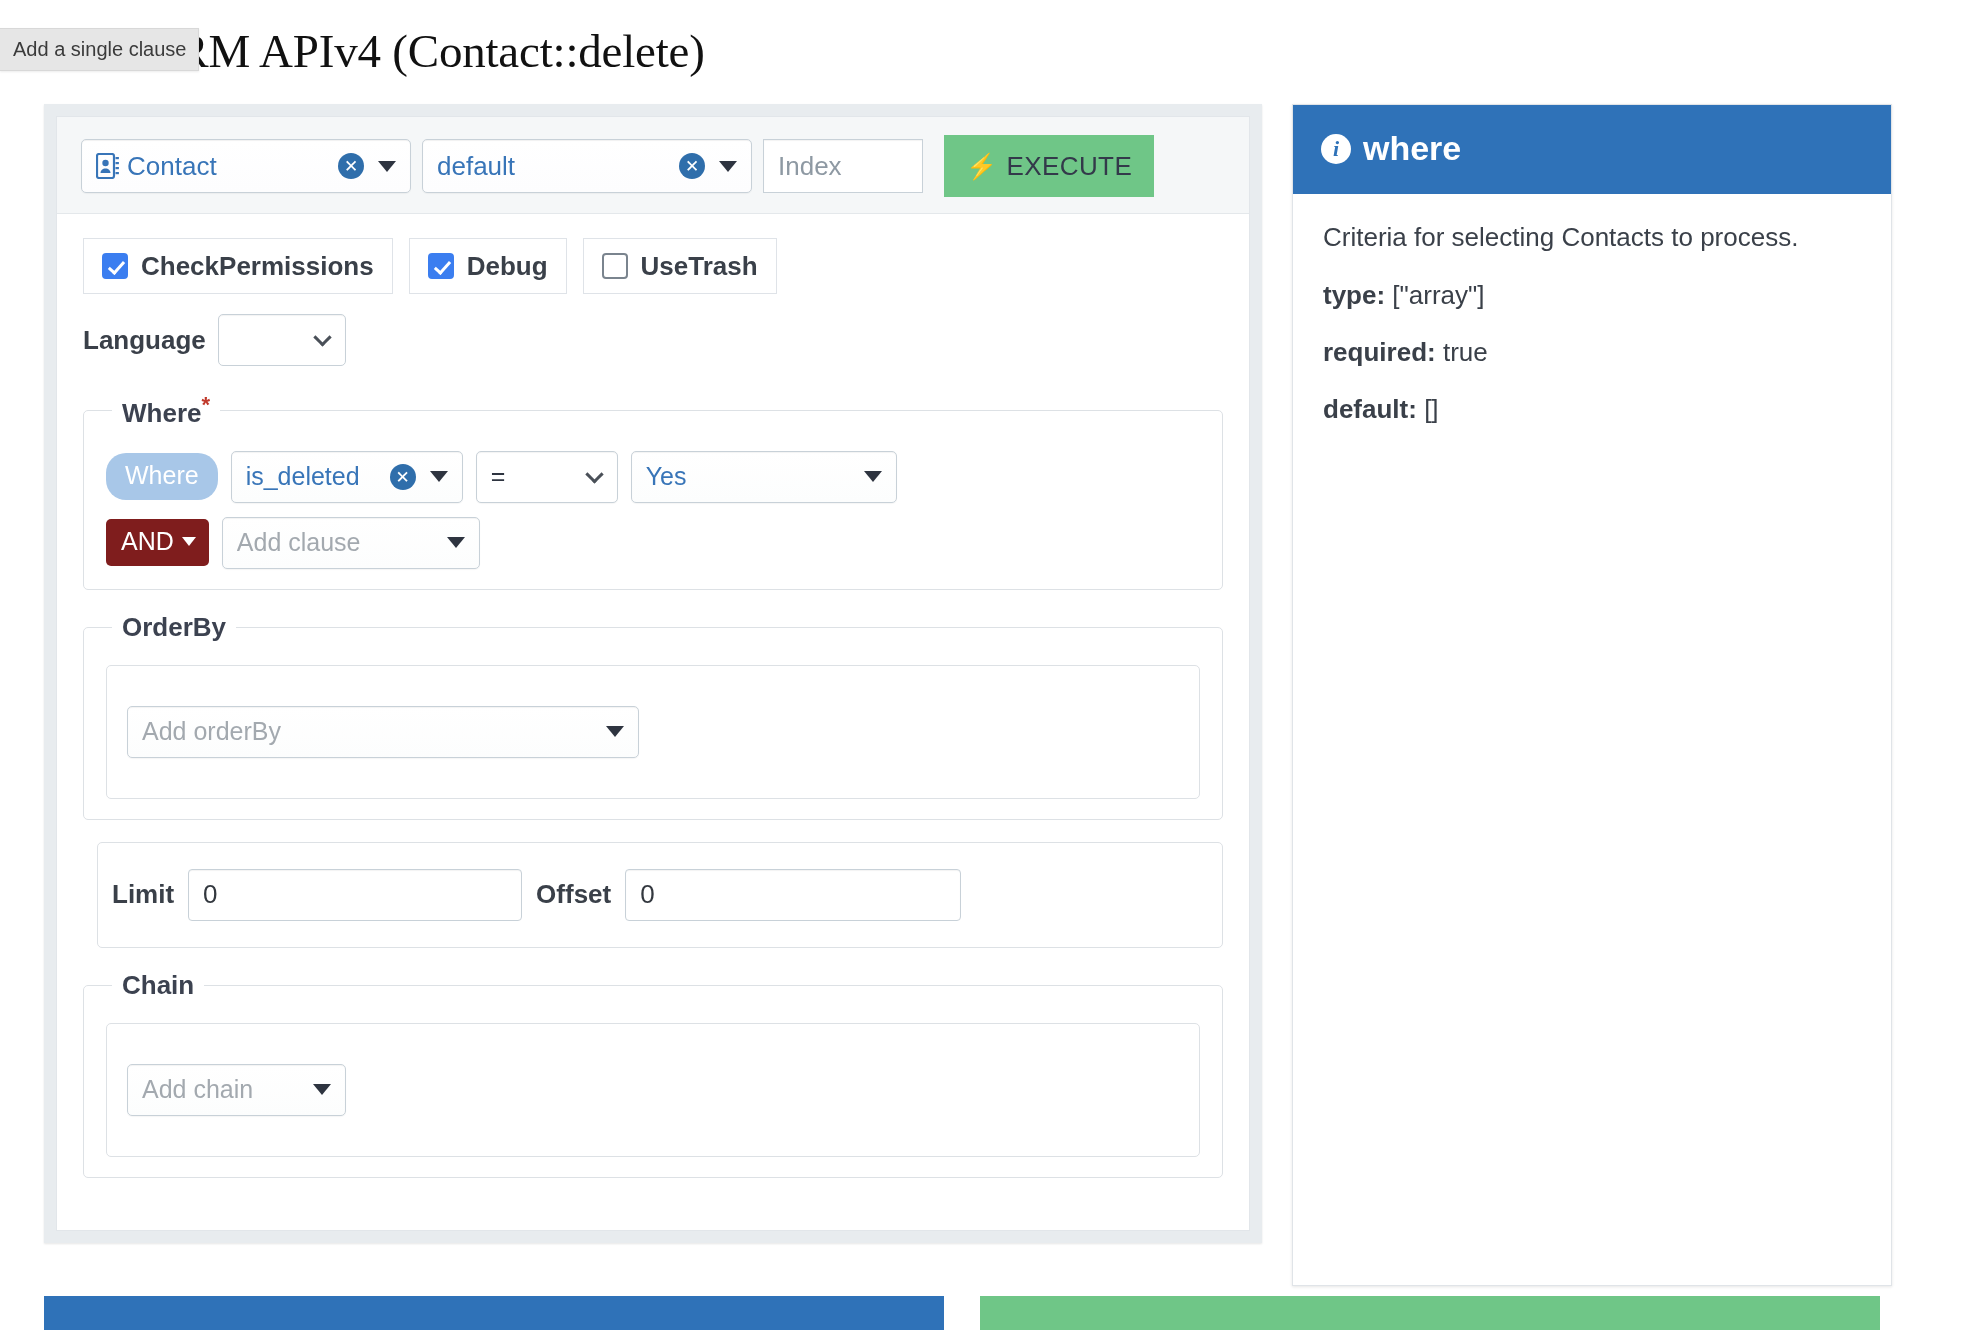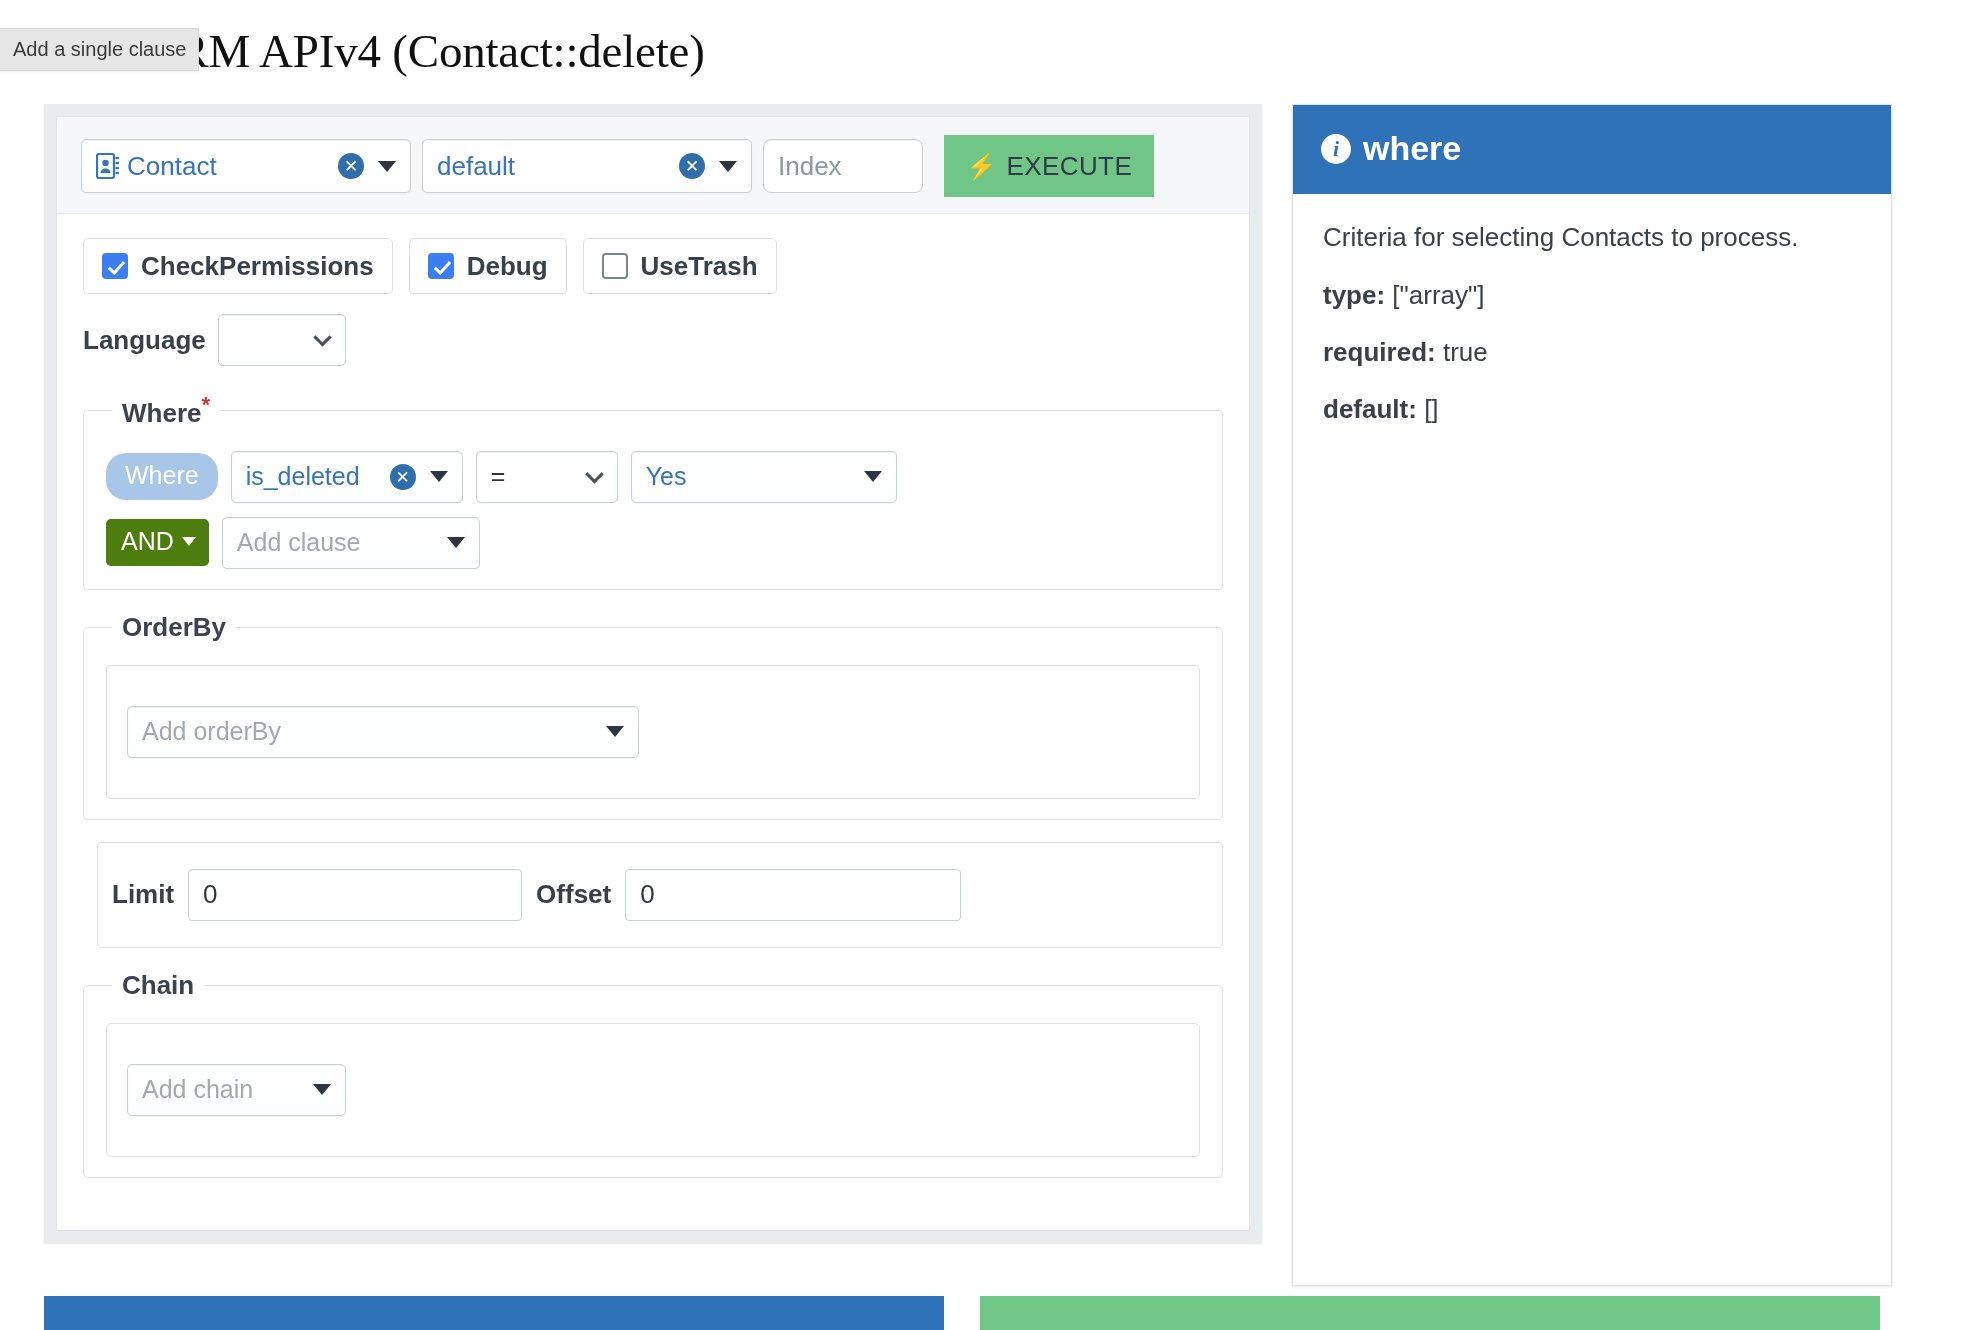--- a/index.html
+++ b/index.html
@@ -111,21 +111,21 @@
     width: 0; height: 0;
     border-left: 9px solid transparent;
     border-right: 9px solid transparent;
     border-top: 11px solid #2e3440;
     flex: none;
   }
   .index-input {
     width: 160px;
     height: 54px;
     border: 1px solid #c8d1d8;
-    border-radius: 8px;
+    border-radius: 0;
     background: #ffffff;
     font-size: 26px;
     color: #6c757d;
     padding: 0 14px;
     font-family: "Liberation Sans", sans-serif;
     box-shadow: 0 1px 1px rgba(0,0,0,.05) inset;
   }
   .index-input::placeholder { color: #8e99a3; }
   .exec-btn {
     background: #6fc687;
@@ -143,21 +143,21 @@
     font-family: "Liberation Sans", sans-serif;
   }
   .bolt { font-size: 25px; line-height: 1; }
 
   
   .card-body { padding: 24px 26px 30px 26px; }
 
   .chk-row { display: flex; gap: 16px; margin-bottom: 20px; }
   .chk {
     border: 1px solid #dfe3e8;
-    border-radius: 5px;
+    border-radius: 0;
     height: 56px;
     display: flex;
     align-items: center;
     gap: 13px;
     padding: 0 18px;
     background: #ffffff;
   }
   .box {
     width: 26px; height: 26px;
     border-radius: 4px;
@@ -225,21 +225,21 @@
   .clause-row { display: flex; align-items: center; gap: 13px; margin: 14px 0 0 0; }
   .pill-where {
     background: #a8c7e8;
     color: #ffffff;
     border-radius: 20px;
     font-size: 25px;
     padding: 8px 19px 10px 19px;
     white-space: nowrap;
   }
   .pill-and {
-    background: #4d7c0f;
+    background: #7f1d1d;
     color: #ffffff;
     border-radius: 5px;
     font-size: 25px;
     padding: 8px 13px 10px 15px;
     display: flex;
     align-items: center;
     gap: 8px;
     cursor: pointer;
     white-space: nowrap;
   }

